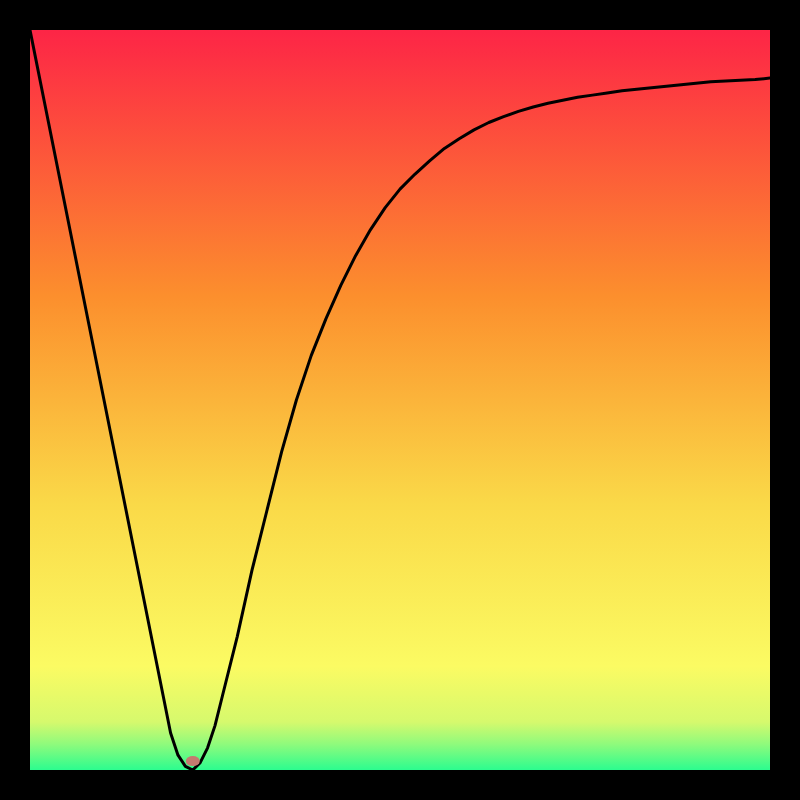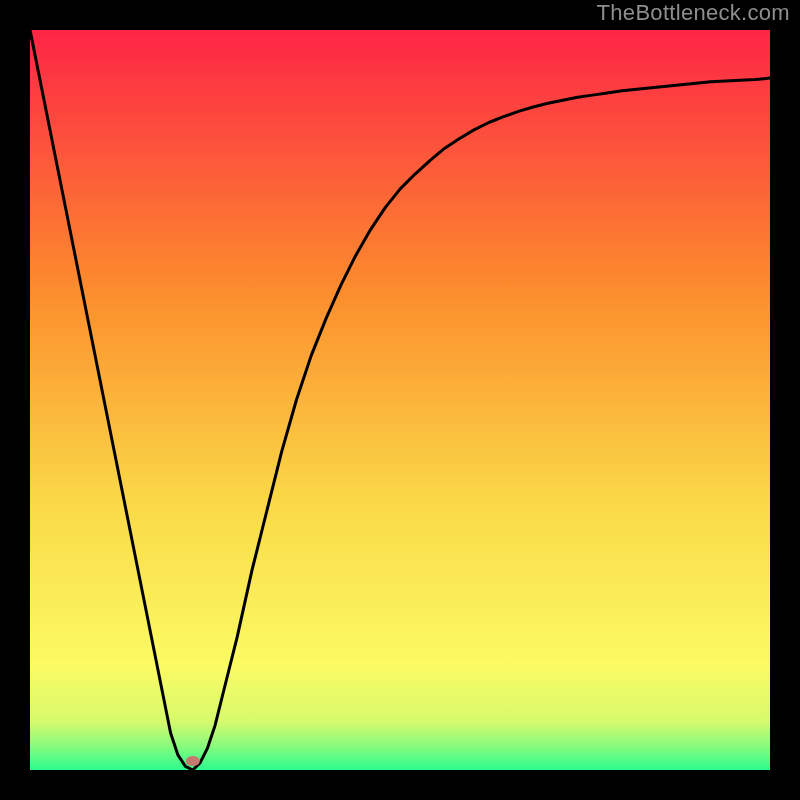--- a/index.html
+++ b/index.html
@@ -37,21 +37,20 @@
     z-index: 2;
   }
   svg {
     display: block;
   }
 </style>
 </head>
 <body>
 <div class="frame">
 
-  <div class="watermark">TheBottleneck.com</div>
 
   <div class="plot-area">
     <svg id="chart-svg" width="740" height="740" viewBox="0 0 740 740">
         <defs>
           <linearGradient id="bg-grad" x1="0" y1="0" x2="0" y2="1">
             <stop offset="0%" stop-color="#fd2546"></stop>
             <stop offset="36%" stop-color="#fc8f2d"></stop>
             <stop offset="64%" stop-color="#fad948"></stop>
             <stop offset="86%" stop-color="#fbfb63"></stop>
             <stop offset="93.5%" stop-color="#d6f96d"></stop>

